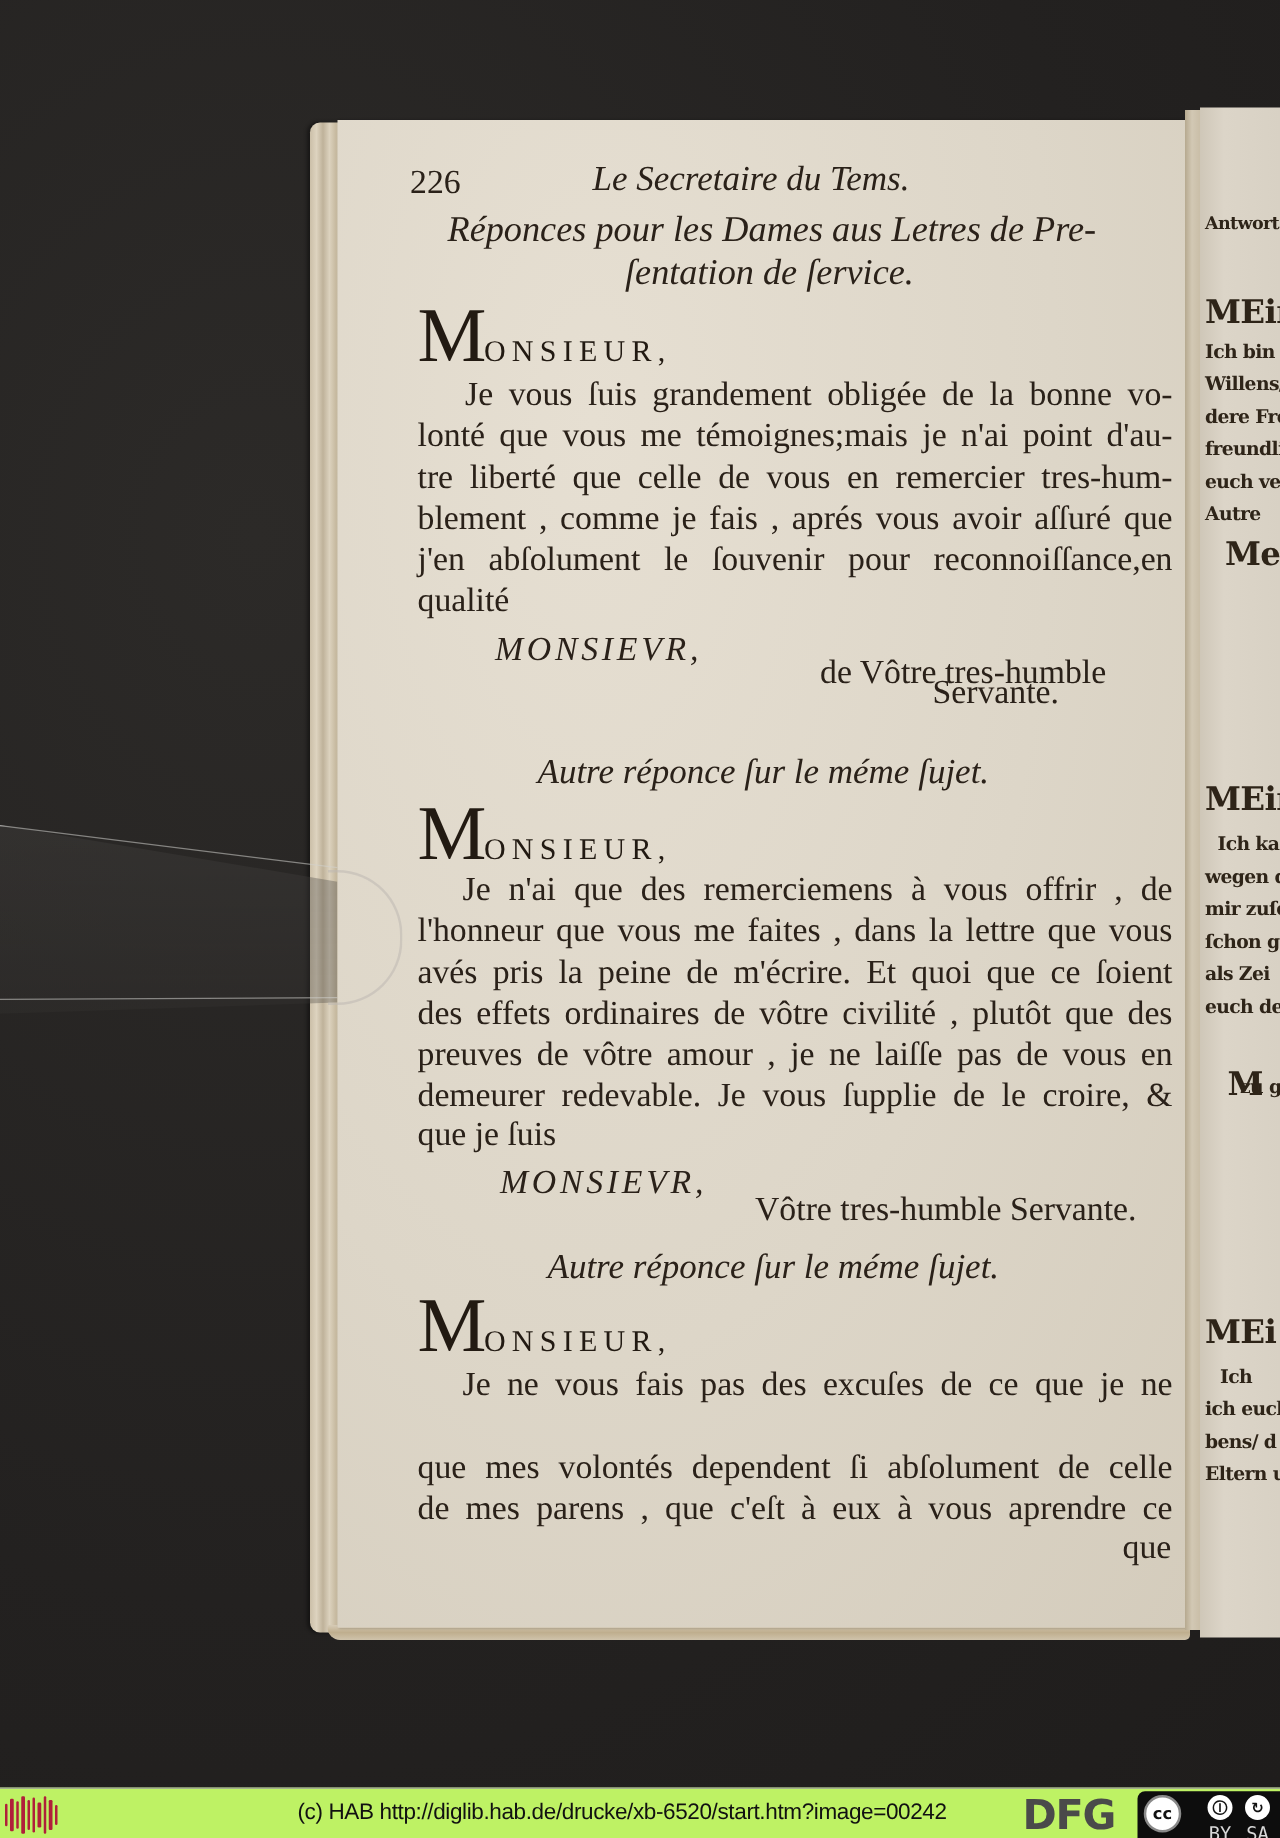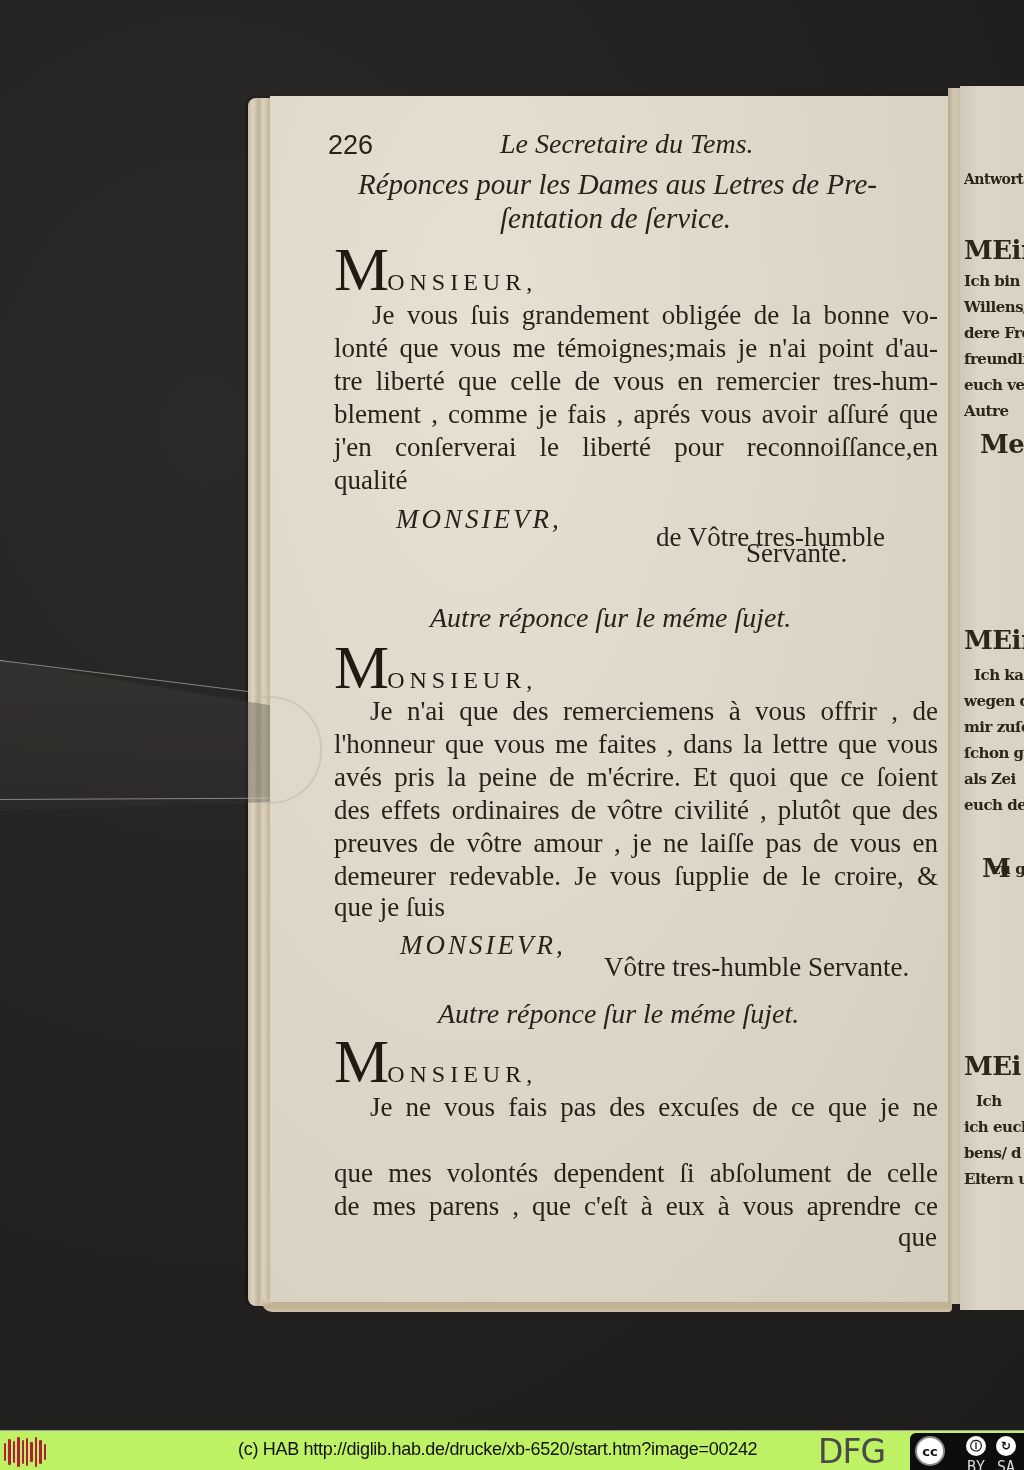--- a/index.html
+++ b/index.html
@@ -117,25 +117,25 @@
       font-size: 27px;
       letter-spacing: 0px;
     }
     .ital {
       font-family: "Liberation Serif", serif;
       font-style: italic;
       font-size: 28px;
     }
     .page-num {
       left: 328px; top: 130px;
-      font-family: Liberation Sans, sans-serif;
+      font-family: Liberation Serif, serif;
       font-size: 27px;
     }
     .running-head {
-      left: 500px; top: 128px;
+      left: 474px; top: 128px;
       font-family: "Liberation Serif", serif;
       font-style: italic;
       font-size: 28px;
     }
     .heading-line {
       font-family: "Liberation Serif", serif;
       font-style: italic;
       font-size: 29px;
     }
     .salutation {
@@ -191,21 +191,21 @@
       left: 238px; top: 8px;
       font-family: "Liberation Sans", sans-serif;
       font-size: 18px;
       color: #111;
       letter-spacing: -0.3px;
     }
     .dfg {
       position: absolute;
       left: 818px; top: 3px;
       font-family: "DejaVu Sans", sans-serif;
-      font-weight: normal;
+      font-weight: bold;
       font-size: 33px;
       color: #4a4a4a;
       letter-spacing: -1px;
       line-height: 36px;
     }
     .cc-badge {
       position: absolute;
       left: 910px; top: 2px;
       width: 114px; height: 38px;
       background: #0d0d0d;
@@ -289,21 +289,21 @@
   <div class="txt heading-line" style="left:358px;top:168px;">Réponces pour les Dames aus Letres de Pre-</div>
   <div class="txt heading-line" style="left:500px;top:202px;">ſentation de ſervice.</div>
 
   <div class="txt salutation" style="top:244px;">
     <span class="cap">M</span><span class="rest">ONSIEUR,</span>
   </div>
   <div class="txt roman" style="left:372px;top:300px;width:566px;text-align:justify;text-align-last:justify;">Je vous ſuis grandement obligée de la bonne vo-</div>
   <div class="txt roman justify" style="left:334px;top:333px;">lonté que vous me témoignes;mais je n'ai point d'au-</div>
   <div class="txt roman justify" style="left:334px;top:366px;">tre liberté que celle de vous en remercier tres-hum-</div>
   <div class="txt roman justify" style="left:334px;top:399px;">blement , comme je fais , aprés vous avoir aſſuré que</div>
-  <div class="txt roman justify" style="left:334px;top:432px;">j'en conſerverai le liberté pour reconnoiſſance,en</div>
+  <div class="txt roman justify" style="left:334px;top:432px;">j'en abſolument le ſouvenir pour reconnoiſſance,en</div>
   <div class="txt roman" style="left:334px;top:465px;">qualité</div>
   <div class="txt sig-name" style="left:396px;top:504px;">MONSIEVR,</div>
   <div class="txt roman" style="left:656px;top:522px;">de Vôtre tres-humble</div>
   <div class="txt roman" style="left:746px;top:538px;">Servante.</div>
 
   <div class="txt ital" style="left:430px;top:602px;">Autre réponce ſur le méme ſujet.</div>
   <div class="txt salutation" style="top:642px;">
     <span class="cap">M</span><span class="rest">ONSIEUR,</span>
   </div>
   <div class="txt roman" style="left:370px;top:696px;width:568px;text-align:justify;text-align-last:justify;">Je n'ai que des remerciemens à vous offrir , de</div>

